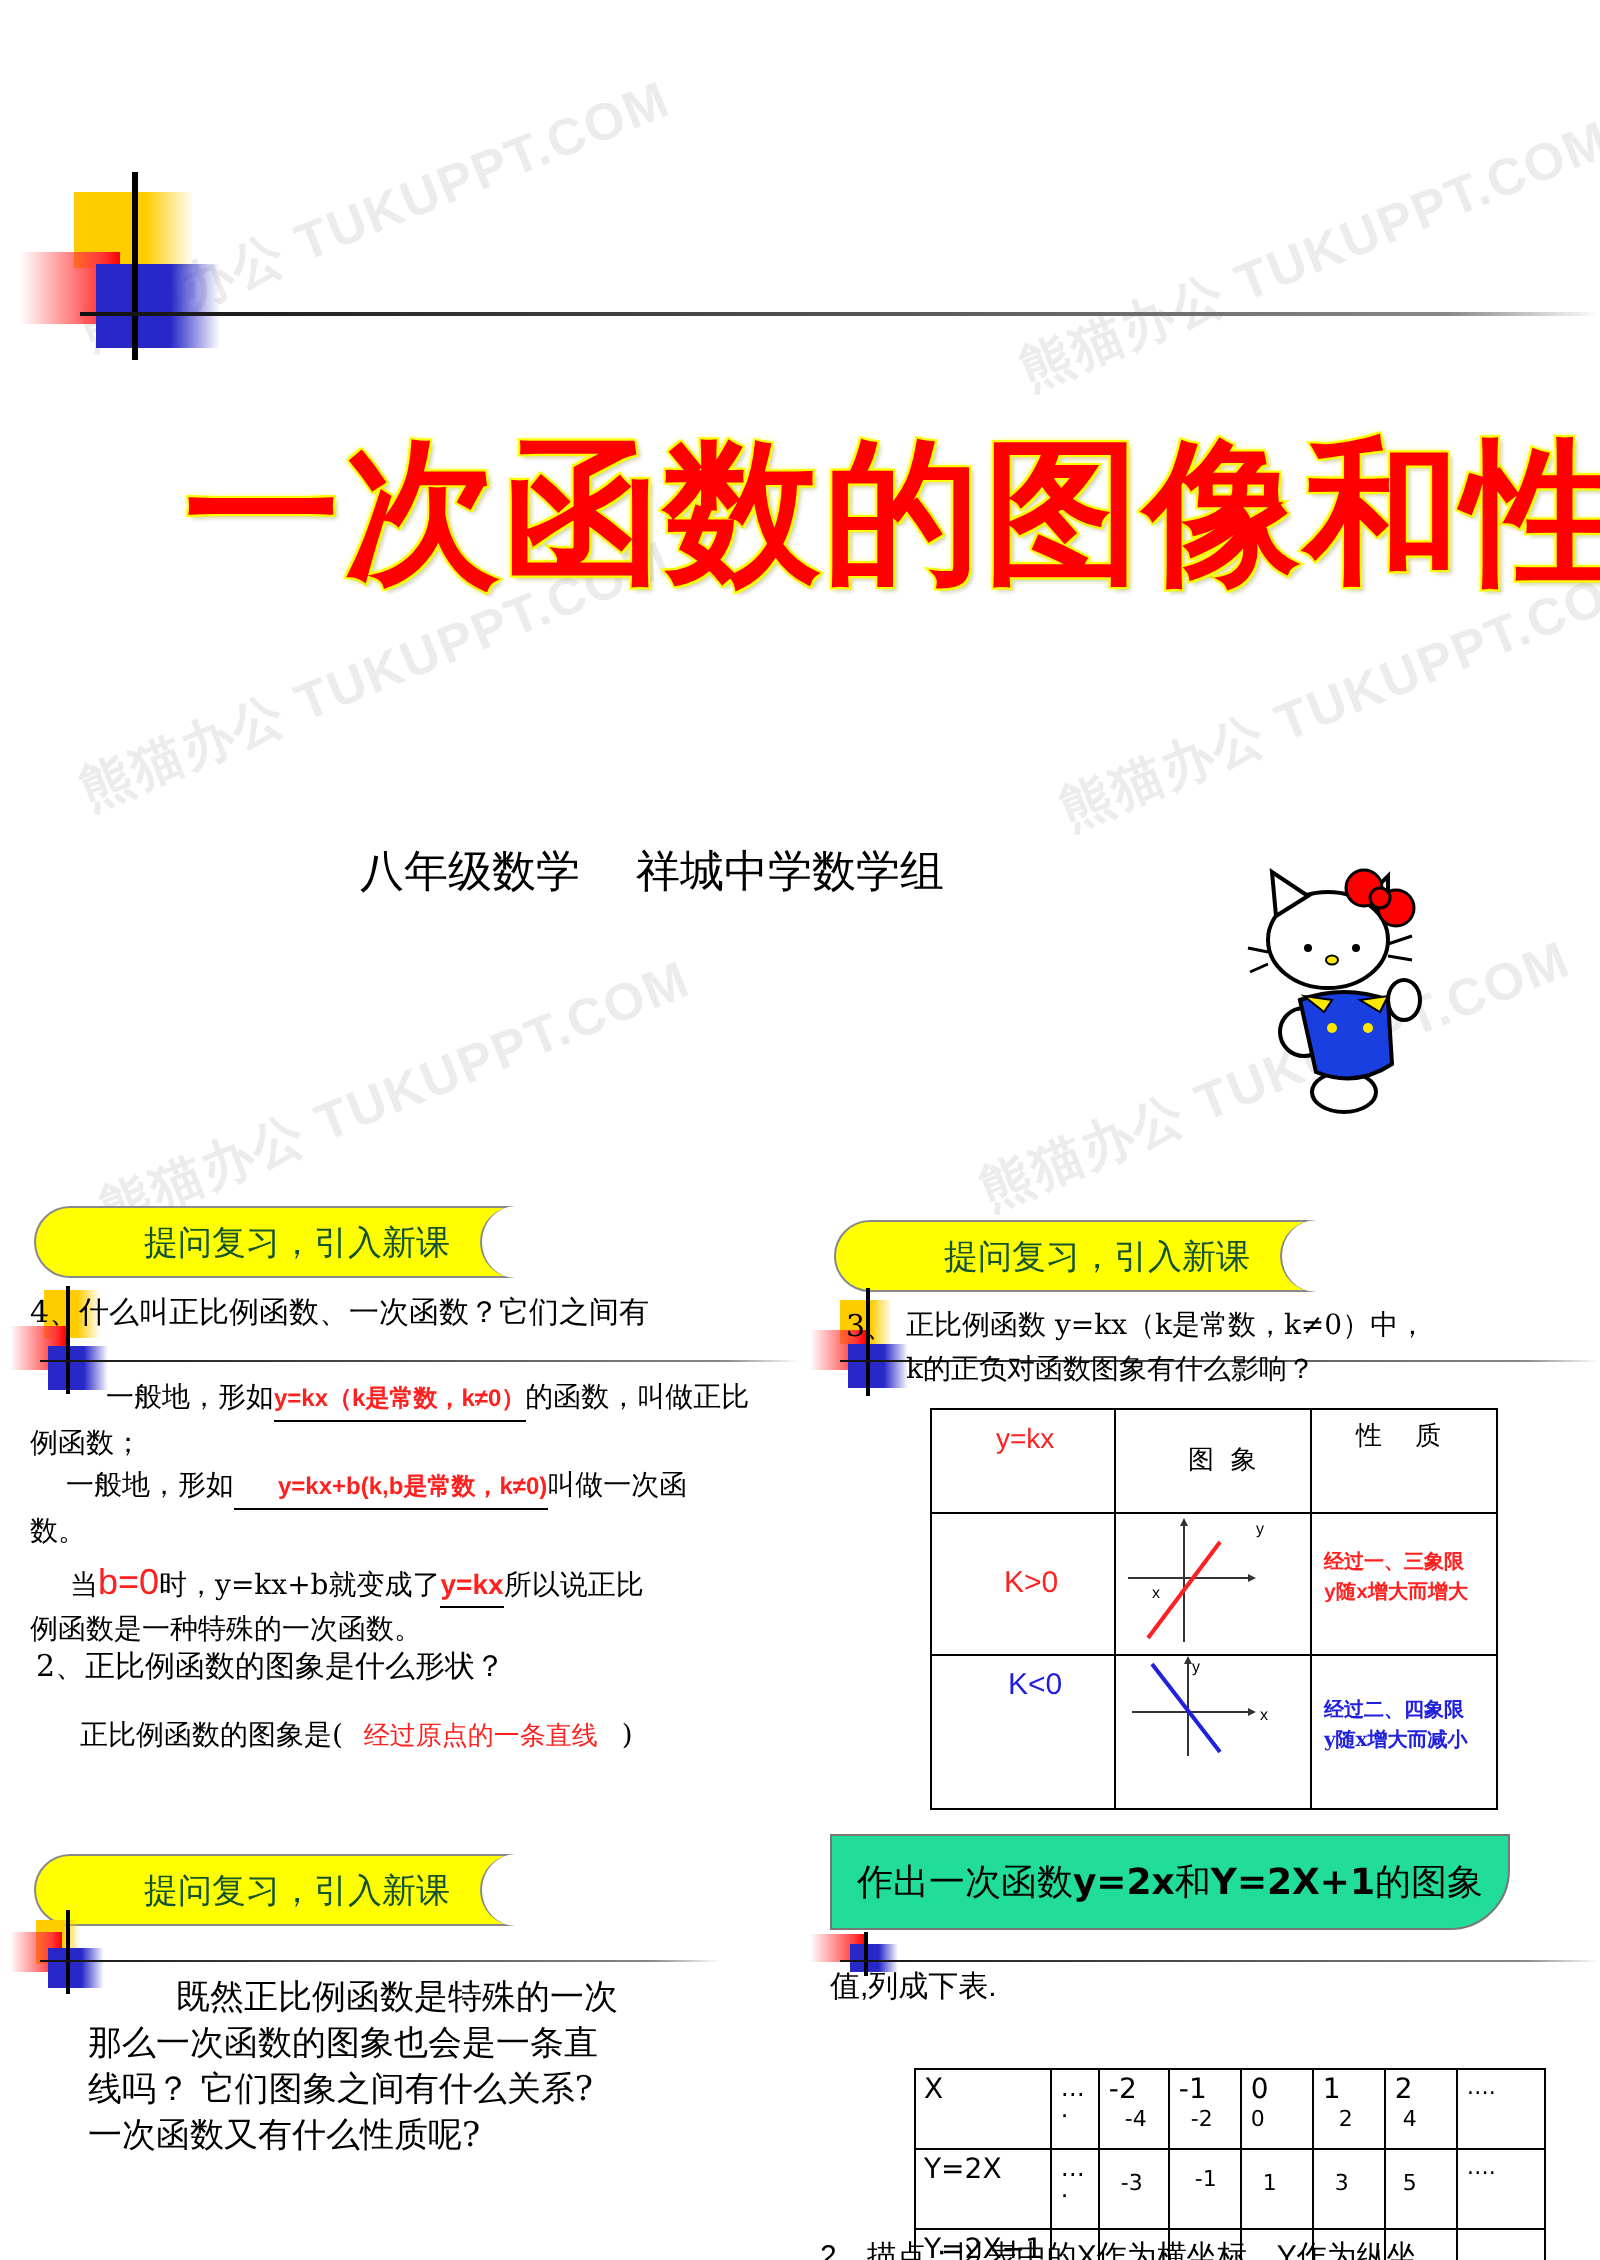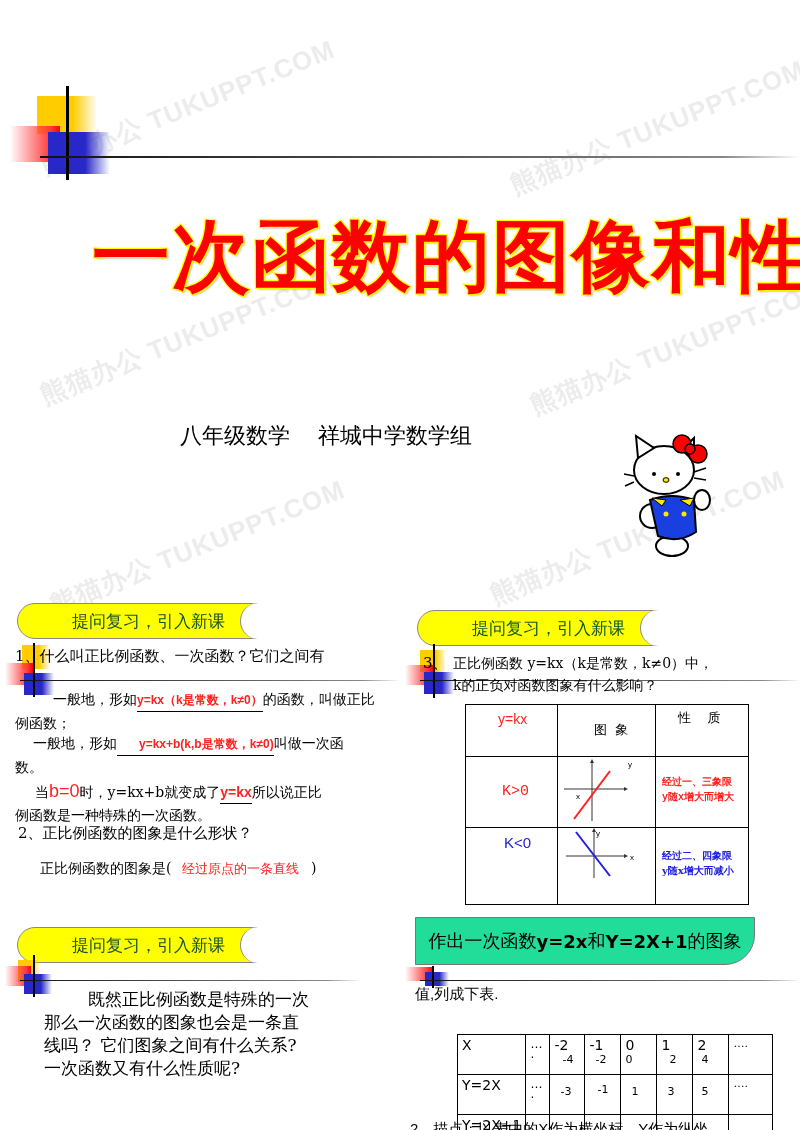--- a/index.html
+++ b/index.html
@@ -82,21 +82,21 @@
   <span>提问复习，引入新课</span>
 </div>
 <div class="deco">
   <div class="y" style="left:22px;top:645px;width:28px;height:24px;"></div>
   <div class="r" style="left:5px;top:663px;width:28px;height:22px;"></div>
   <div class="b" style="left:24px;top:673px;width:30px;height:22px;"></div>
   <div class="v" style="left:33px;top:643px;width:2px;height:54px;"></div>
   <div class="h" style="left:20px;top:680px;width:380px;height:1px;"></div>
 </div>
 <div class="txt blue" style="left:15px;top:645px;width:380px;font-size:15px;">
-  <div>1、什么叫正比例函数、一次函数？它们之间有</div>
+  <div>4、什么叫正比例函数、一次函数？它们之间有</div>
 </div>
 <div class="txt" style="left:15px;top:688px;width:380px;">
   <div style="padding-left:38px;"><span>一般地，形如</span><span class="ul red" style="font-family:'Liberation Sans',sans-serif;font-weight:bold;font-size:12px;">y=kx（k是常数，k≠0）</span><span>的函数，叫做正比</span></div>
   <div>例函数；</div>
 </div>
 <div class="txt" style="left:15px;top:732px;width:380px;">
   <div style="padding-left:18px;"><span>一般地，形如</span><span class="ul red" style="font-family:'Liberation Sans',sans-serif;font-weight:bold;font-size:12px;padding-left:22px;">y=kx+b(k,b是常数，k≠0)</span><span>叫做一次函</span></div>
   <div>数。</div>
 </div>
 <div class="txt" style="left:15px;top:780px;width:385px;">
@@ -124,21 +124,21 @@
   <div>k的正负对函数图象有什么影响？</div>
 </div>
 <table class="kt abs" style="left:465px;top:704px;width:284px;height:190px;">
   <tbody>
       <tr style="height:52px;">
     <td style="width:92px;padding:6px 0 0 32px;color:#ff2020;font-family:'Liberation Sans',sans-serif;font-size:14px;">y=kx</td>
     <td style="width:97px;padding:16px 14px 0 36px;font-family:'DejaVu Serif',serif;font-size:13px;white-space:pre;">图  象</td>
     <td style="padding:4px 0 0 22px;font-family:'DejaVu Serif',serif;font-size:13px;white-space:pre;">性    质</td>
   </tr>
   <tr style="height:66px;">
-    <td style="padding:26px 0 0 36px;color:#ff2020;font-family:Liberation Mono, monospace;font-size:15px;">K&gt;0</td>
+    <td style="padding:26px 0 0 36px;color:#ff2020;font-family:Liberation Sans, sans-serif;font-size:15px;">K&gt;0</td>
     <td style="padding:0;position:relative;">
       <svg width="97" height="66" viewBox="0 0 97 66">
         <line x1="6" y1="32" x2="66" y2="32" stroke="#333" stroke-width="1"></line>
         <polygon points="66,30 70,32 66,34" fill="#333"></polygon>
         <line x1="34" y1="4" x2="34" y2="64" stroke="#333" stroke-width="1"></line>
         <polygon points="32,6 34,2 36,6" fill="#333"></polygon>
         <line x1="16" y1="62" x2="52" y2="14" stroke="#ff2020" stroke-width="2"></line>
         <text x="70" y="10" font-size="8" font-family="Liberation Sans,sans-serif">y</text>
         <text x="18" y="42" font-size="8" font-family="Liberation Sans,sans-serif">x</text>
       </svg>

